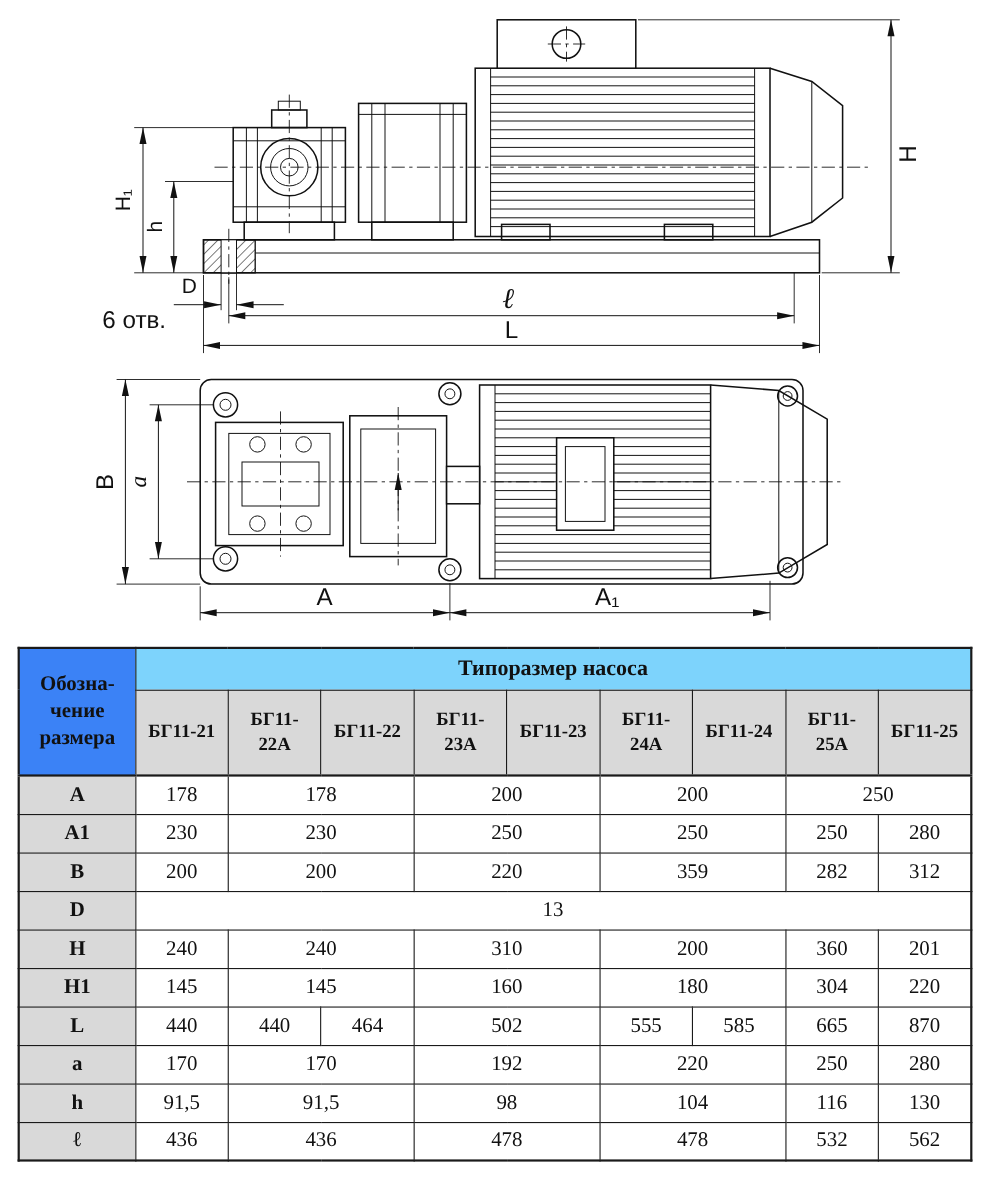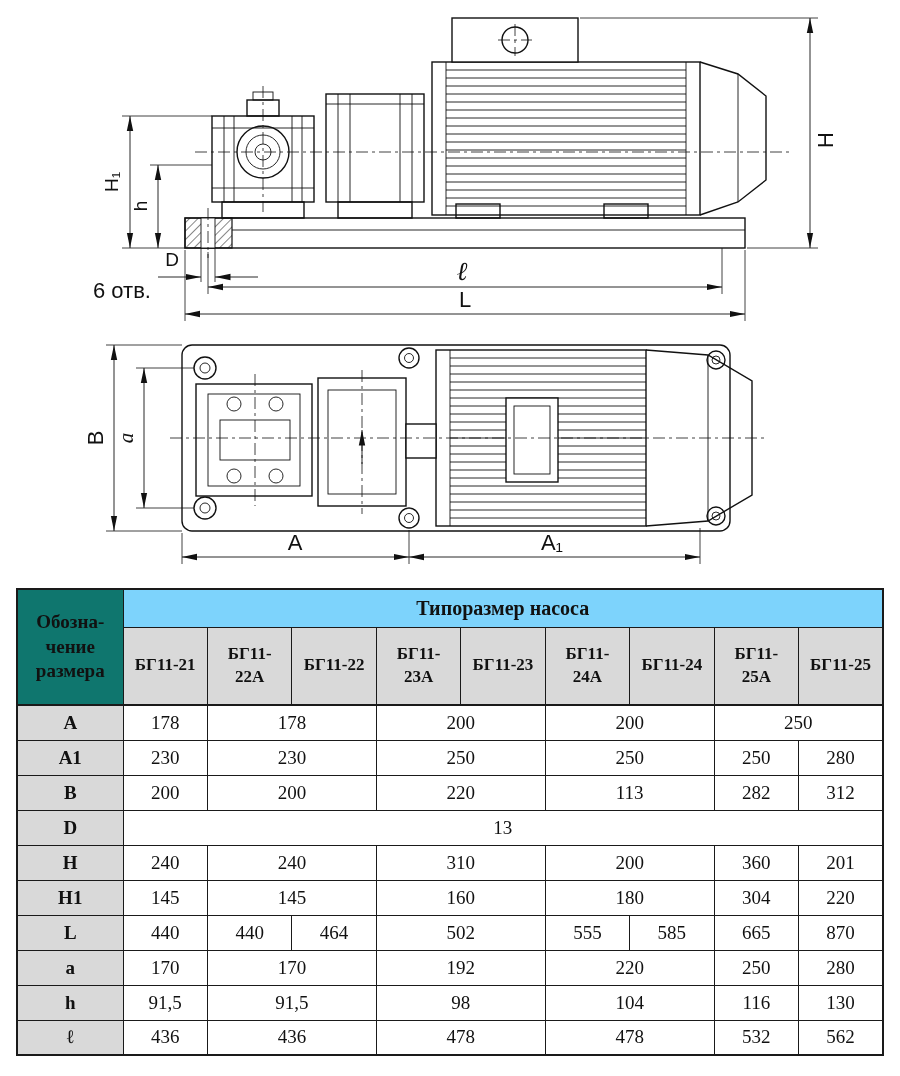--- a/index.html
+++ b/index.html
@@ -20,21 +20,21 @@
   .lbl  { font:19px "Liberation Sans",sans-serif; fill:#111; }
   .lbl2 { font:22px "Liberation Sans",sans-serif; fill:#111; }
   .ser  { font:italic 26px "Liberation Serif",serif; fill:#111; }
   .ser2 { font:italic 21px "Liberation Serif",serif; fill:#111; }
 
   
   .table-wrap { position:absolute; left:16px; top:588px; width:868px; }
   table { border-collapse:collapse; table-layout:fixed; width:868px;
           border:2px solid #1a1a1a; font-family:"Liberation Serif",serif; }
   th,td { border:1px solid #1a1a1a; text-align:center; vertical-align:middle; color:#111; }
-  th.corner  { background:#0f766e; width:106px; font-weight:bold; font-size:19px;
+  th.corner  { background:#3b82f6; width:106px; font-weight:bold; font-size:19px;
                white-space:pre-line; line-height:1.3; border-bottom:2px solid #1a1a1a; }
   th.group   { background:#7dd3fc; font-weight:bold; font-size:20px; height:38px; }
   th.colhead { background:#d9d9d9; font-weight:bold; font-size:17px; height:78px;
                padding:4px 10px; line-height:1.35; border-bottom:2px solid #1a1a1a; }
   td { font-size:19px; height:35px; background:#fff; padding:2px 4px; }
   td.rowlabel { background:#d9d9d9; font-weight:bold; }
 </style>
 </head>
 <body>
 
@@ -229,21 +229,21 @@
             <td colspan="2">250</td>
             <td colspan="2">250</td>
             <td colspan="1">250</td>
             <td colspan="1">280</td>
           </tr>
           <tr>
             <td class="rowlabel">B</td>
             <td colspan="1">200</td>
             <td colspan="2">200</td>
             <td colspan="2">220</td>
-            <td colspan="2">113</td>
+            <td colspan="2">359</td>
             <td colspan="1">282</td>
             <td colspan="1">312</td>
           </tr>
           <tr>
             <td class="rowlabel">D</td>
             <td colspan="9">13</td>
           </tr>
           <tr>
             <td class="rowlabel">H</td>
             <td colspan="1">240</td>

